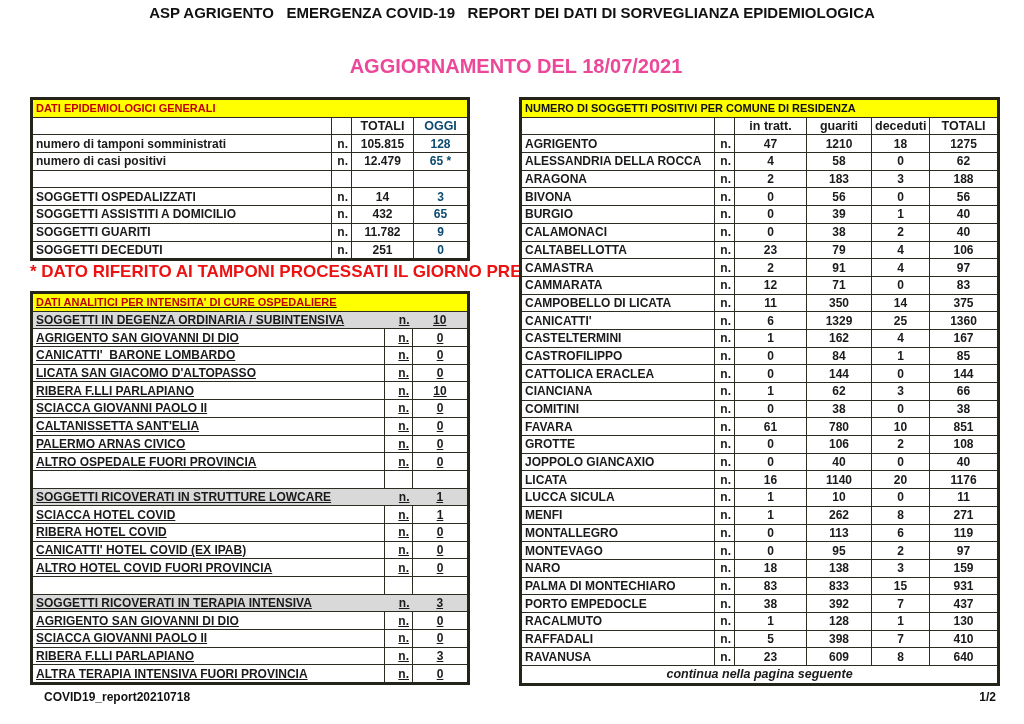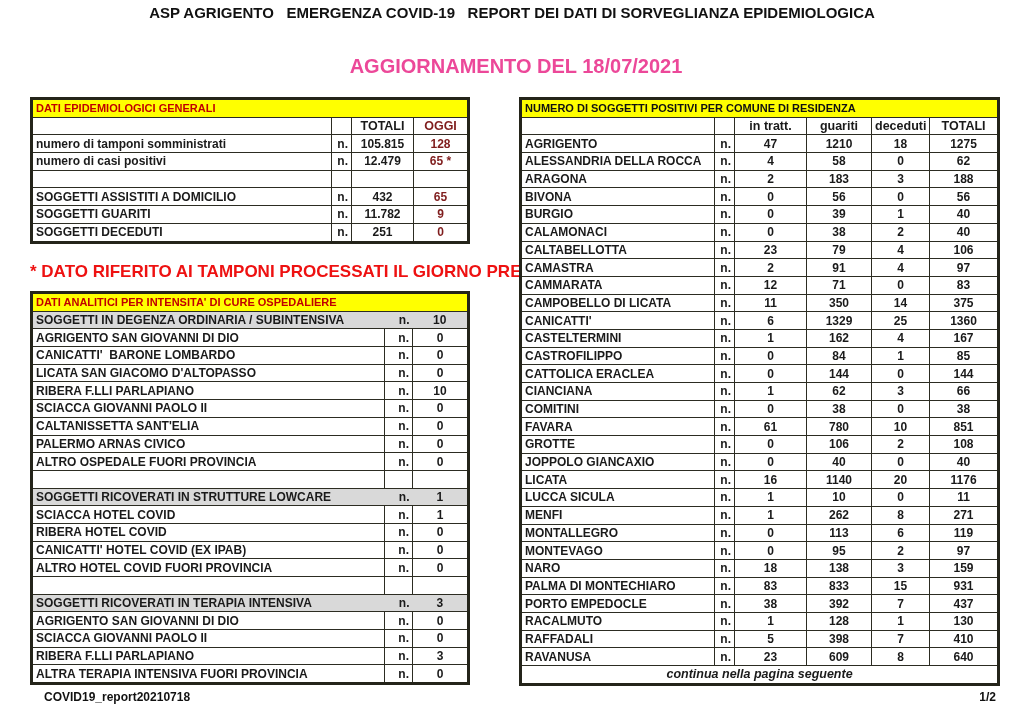--- a/index.html
+++ b/index.html
@@ -14,34 +14,34 @@
   .doc-subtitle {
     position:absolute; top:55px; left:4px; width:100%; text-align:center;
     font-weight:700; font-size:20px; color:#ec4899;
   }
   table.tbl {
     position:absolute; border-collapse:collapse; table-layout:fixed;
     background:#fff; font-size:12px; font-weight:700; color:#1a1a1a;
     border:3px solid #24241a;
   }
   #general-table  { left:30px;  top:97px;  width:437px; }
-  #care-table     { left:30px;  top:291px; width:437px; }
+  #care-table     { left:30px;  top:291px; width:437px;text-decoration:underline; }
   #communes-table { left:519px; top:97px;  width:478px; }
   .tbl td, .tbl th {
     border:1px solid #2c2c22; height:16.7px; padding:0 3px;
     overflow:hidden; white-space:pre; vertical-align:middle; line-height:1;
   }
   .yh { background:#ffff00; text-align:left; font-size:11px; padding-left:4px; }
   .yh.red { color:#c00000; }
   .yh.black { color:#111111; }
   .lbl { text-align:left; padding-left:4px; }
   .ncell { text-align:right; padding-right:3px; }
   .val { text-align:center; }
   .hdr { font-size:12.5px; }
-  .red-val { color:#7f1d1d; }
+  .red-val { color:#0c4a6e; }
   tr.section td { background:#d9d9d9; }
   tr.section td.lbl, tr.section td.ncell { border-right:hidden; }
   tr.section td.ncell, tr.section td.val { border-left:hidden; }
   .cont { font-style:italic; text-align:center; font-size:12.5px; }
   .note {
     position:absolute; left:30px; top:262px; width:437px; text-align:right;
     color:#ee1111; font-weight:700; font-size:17px; white-space:pre;
   }
   .footer-left  { position:absolute; left:44px;  top:690px; font-weight:700; font-size:12px; color:#111; }
   .footer-right { position:absolute; right:28px; top:690px; font-weight:700; font-size:12px; color:#111; }
@@ -83,20 +83,26 @@
     <td class="lbl">numero di casi positivi</td>
     <td class="ncell">n.</td>
     <td class="val">12.479</td>
     <td class="val red-val">65 *</td>
   </tr>
         <tr>
     <td class="lbl"></td>
     <td class="ncell"></td>
     <td class="val"></td>
     <td class="val red-val"></td>
+  </tr>
+        <tr>
+    <td class="lbl">SOGGETTI OSPEDALIZZATI</td>
+    <td class="ncell">n.</td>
+    <td class="val">14</td>
+    <td class="val red-val">3</td>
   </tr>
         <tr>
     <td class="lbl">SOGGETTI ASSISTITI A DOMICILIO</td>
     <td class="ncell">n.</td>
     <td class="val">432</td>
     <td class="val red-val">65</td>
   </tr>
         <tr>
     <td class="lbl">SOGGETTI GUARITI</td>
     <td class="ncell">n.</td>

